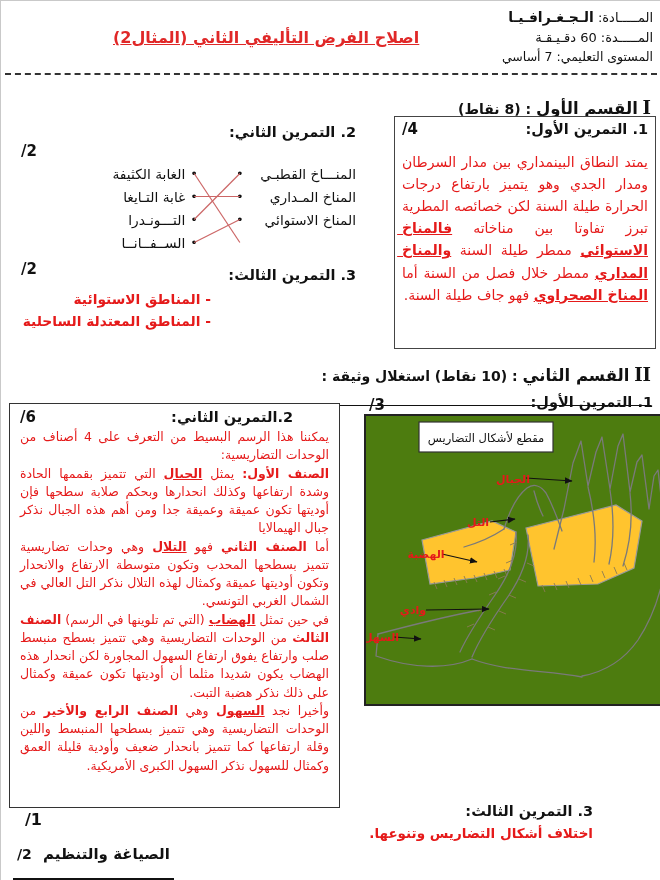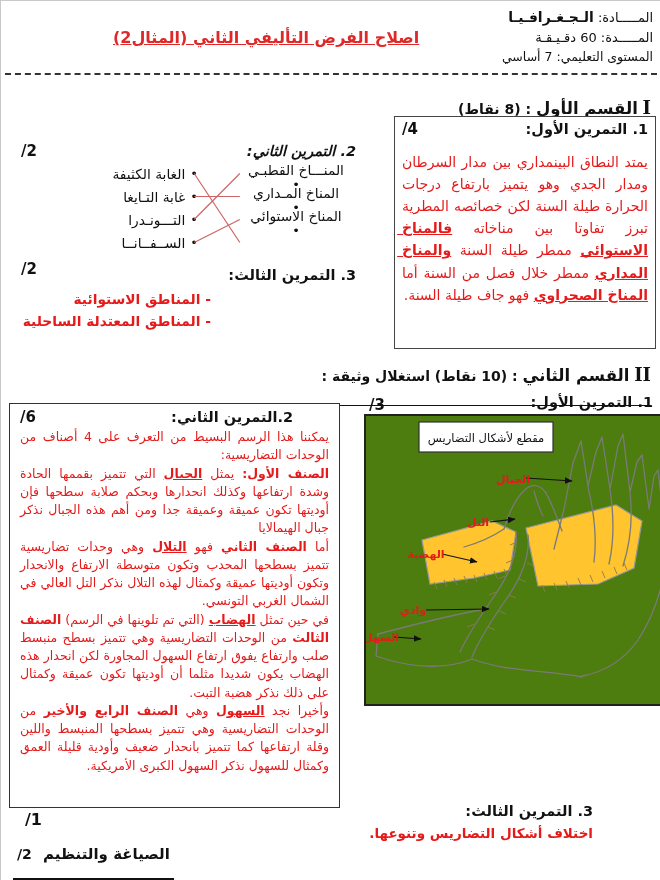--- a/index.html
+++ b/index.html
@@ -34,28 +34,28 @@
   .ex-head .score{margin-right:auto;}
   
   .ex1-box{left:393px;top:115px;width:262px;height:233px;border:1.5px solid #444;
     padding:3px 7px;box-sizing:border-box;background:#fff;}
   .rich{white-space:pre-wrap;}
   .rich .b{font-weight:bold;}
   .rich .u{text-decoration:underline;}
   .ex1-text{color:var(--accent-red,#e51a1a);font-size:14px;line-height:1.58;
     text-align:justify;margin:13px 0 0;}
   
-  .s1e2-label{top:142px;right:305px;font-style:italic;}
+  .s1e2-label{top:123px;right:305px;}
   .s1e2-score{top:141px;left:20px;}
   .match{left:55px;top:161px;width:300px;height:92px;display:flex;justify-content:space-between;}
   .match svg.lines{position:absolute;inset:0;width:100%;height:100%;pointer-events:none;}
   .mcol{display:flex;flex-direction:column;}
   .mcol .mrow{height:23px;display:flex;align-items:center;font-size:13.8px;white-space:nowrap;}
   .mcol.climates{width:120px;}
-  .mcol.climates .mrow{justify-content:space-between;flex-direction:column;}
+  .mcol.climates .mrow{justify-content:space-between;}
   .mcol.veg{width:142px;}
   .mcol.veg .mrow{justify-content:flex-start;gap:5px;}
   .bullet{font-size:13px;line-height:1;}
   
   .s1e3-label{top:266px;right:305px;}
   .s1e3-score{top:259px;left:20px;}
   .s1e3-answers{top:287px;right:450px;text-align:right;color:var(--accent-red,#e51a1a);
     font-weight:bold;font-size:13.8px;line-height:1.6;white-space:nowrap;}
   
   .s2e1-label{top:393px;right:8px;}

